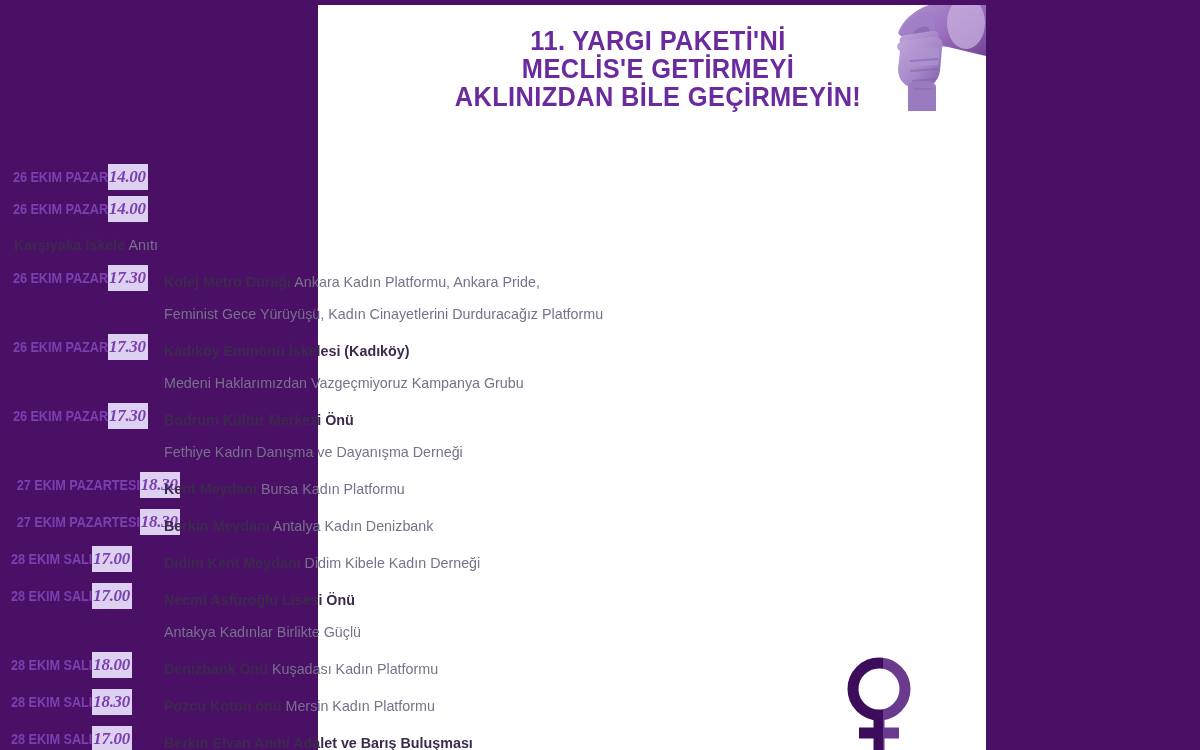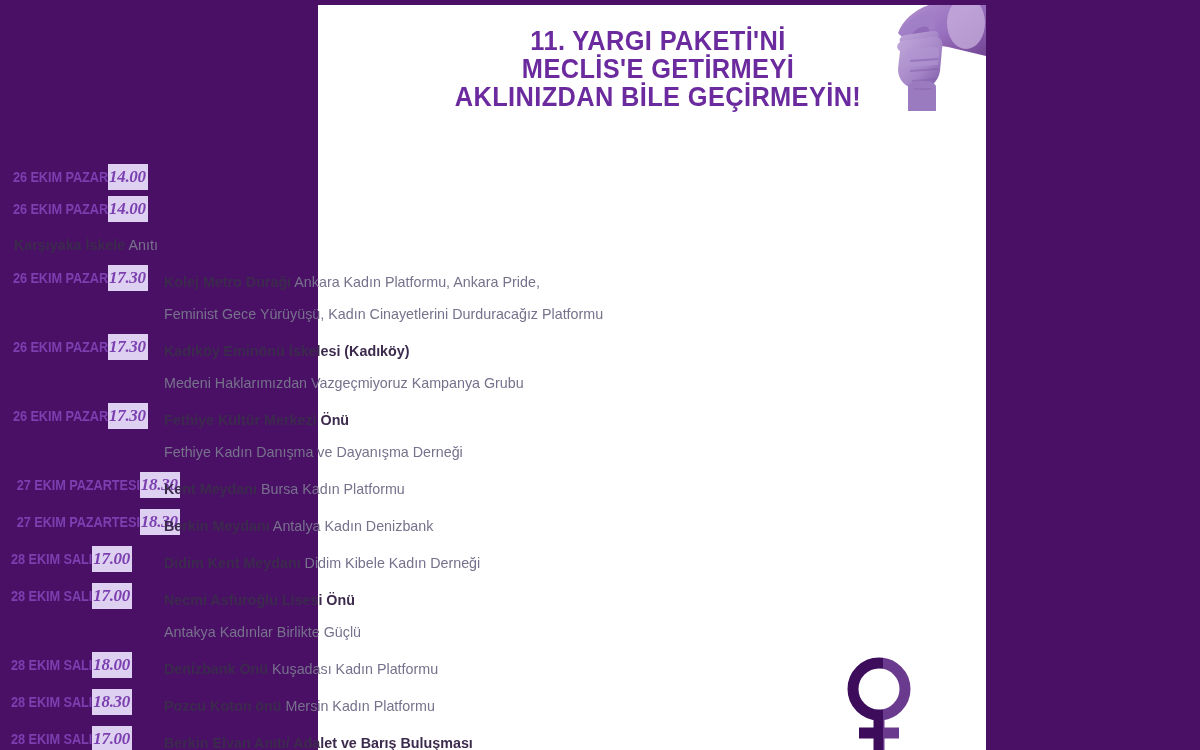--- a/index.html
+++ b/index.html
@@ -222,21 +222,21 @@
     <div class="event-row">
       <div class="when-cell"><span class="date-text">26 EKIM PAZAR</span><span class="time-text">17.30</span></div>
       <div class="where-cell"><span class="venue-name">Kadıköy Eminönü İskelesi (Kadıköy)</span></div>
     </div>
     <div class="event-row continuation-row">
       <div class="when-cell"></div>
       <div class="where-cell">Medeni Haklarımızdan Vazgeçmiyoruz Kampanya Grubu</div>
     </div>
     <div class="event-row">
       <div class="when-cell"><span class="date-text">26 EKIM PAZAR</span><span class="time-text">17.30</span></div>
-      <div class="where-cell"><span class="venue-name">Fethiye Kültür Merkezi Önü</span></div>
+      <div class="where-cell"><span class="venue-name">Bodrum Kültür Merkezi Önü</span></div>
     </div>
     <div class="event-row continuation-row">
       <div class="when-cell"></div>
       <div class="where-cell">Fethiye Kadın Danışma ve Dayanışma Derneği</div>
     </div>
     <div class="event-row">
       <div class="when-cell"><span class="date-text">27 EKIM PAZARTESI</span><span class="time-text">18.30</span></div>
       <div class="where-cell"><span class="venue-name">Kent Meydanı</span><span class="organizer-name"> Bursa Kadın Platformu</span></div>
     </div>
     <div class="event-row">

